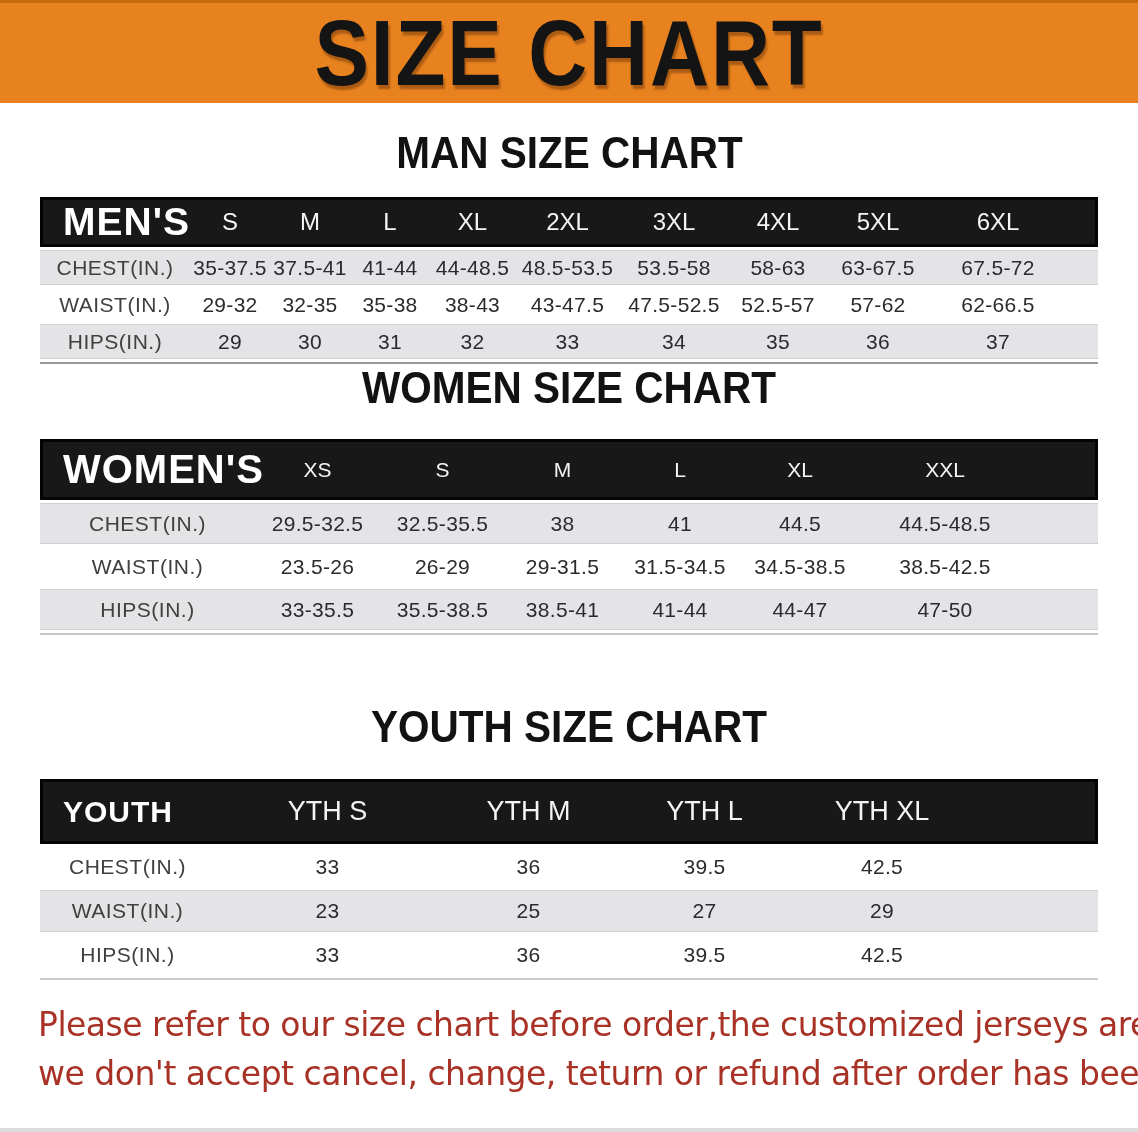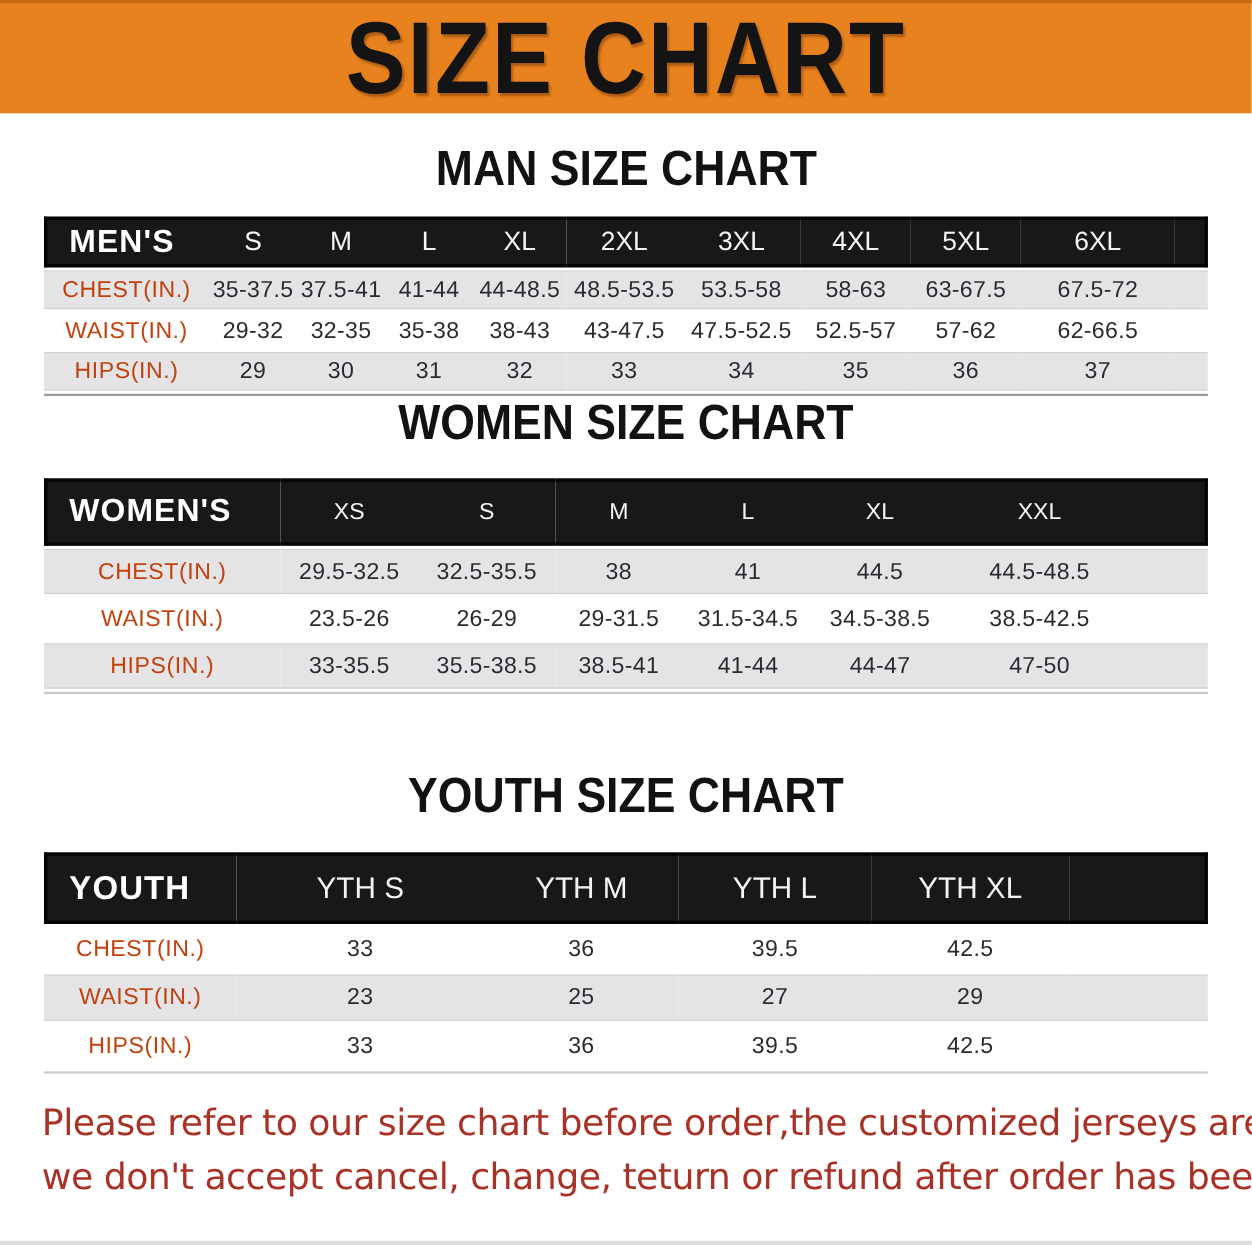--- a/index.html
+++ b/index.html
@@ -39,33 +39,33 @@
     color:#f4f4f4;font-weight:400;text-align:center;padding:0;
   }
   .size-table thead th:first-child{border-left:3px solid #040404;}
   .size-table thead th:last-child{border-right:3px solid #040404;}
   .size-table thead th.row-head{
     color:#ffffff;font-weight:900;text-align:left;padding-left:20px;letter-spacing:1px;
   }
   .size-table td{
     text-align:center;padding:0;font-size:21px;color:#2b2b2f;letter-spacing:0.3px;
   }
-  .size-table td.row-label{font-size:21px;color:#c2410c;letter-spacing:0.5px;}
+  .size-table td.row-label{font-size:21px;color:#404040;letter-spacing:0.5px;}
   tr.band-gray td{background:#E4E4E6;border-top:1px solid #d2d2d4;border-bottom:1px solid #cfcfd1;}
   tr.band-white td{background:#ffffff;}
   
   #men-table{margin-top:17px;}
   #men-table thead th{height:40px;font-size:24px;}
-  #men-table thead th.row-head{font-size:29px;}
+  #men-table thead th.row-head{font-size:39px;}
   #men-table td{height:33px;}
   #men-wrap{border-bottom:2px solid #9a9a9a;}
   
   #women-table{margin-top:24px;}
   #women-table thead th{height:55px;font-size:21px;}
-  #women-table thead th.row-head{font-size:29px;}
+  #women-table thead th.row-head{font-size:40px;}
   #women-table td{height:39px;}
   #women-wrap{border-bottom:2px solid #c6c6c6;}
   
   #youth-table{margin-top:25px;}
   #youth-table thead th{height:59px;font-size:27px;}
   #youth-table thead th.row-head{font-size:30px;}
   #youth-table td{height:40px;}
   #youth-wrap{border-bottom:2px solid #cccccc;}
   
   .disclaimer{

